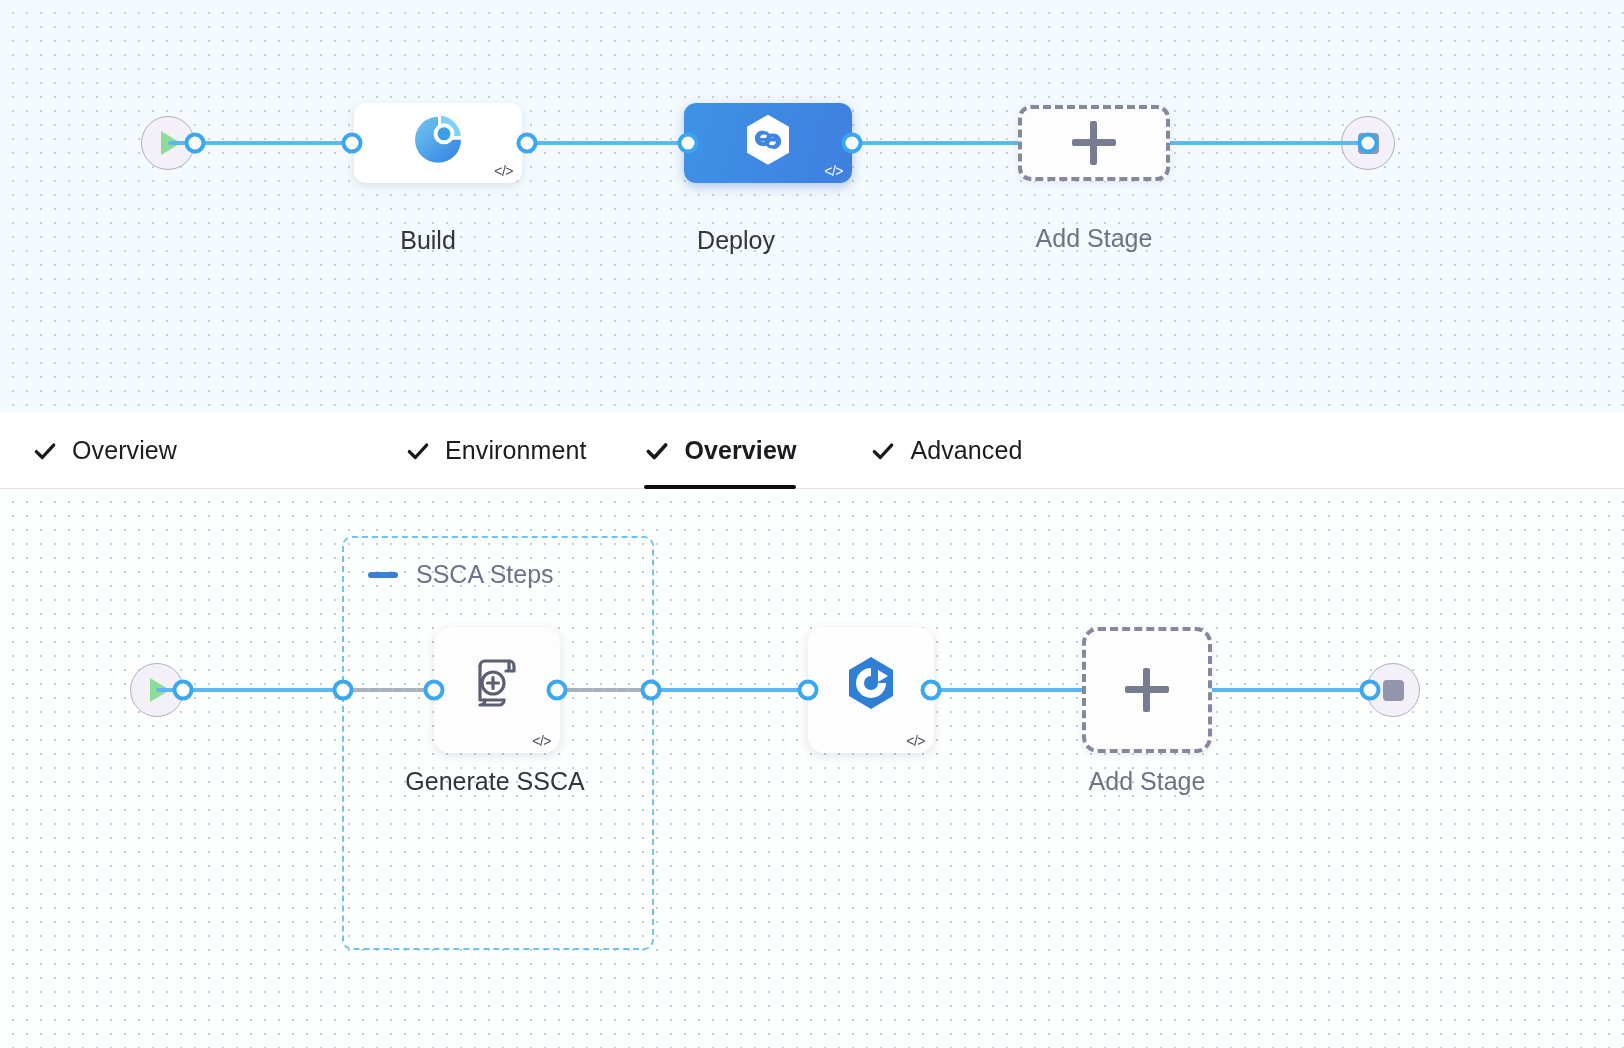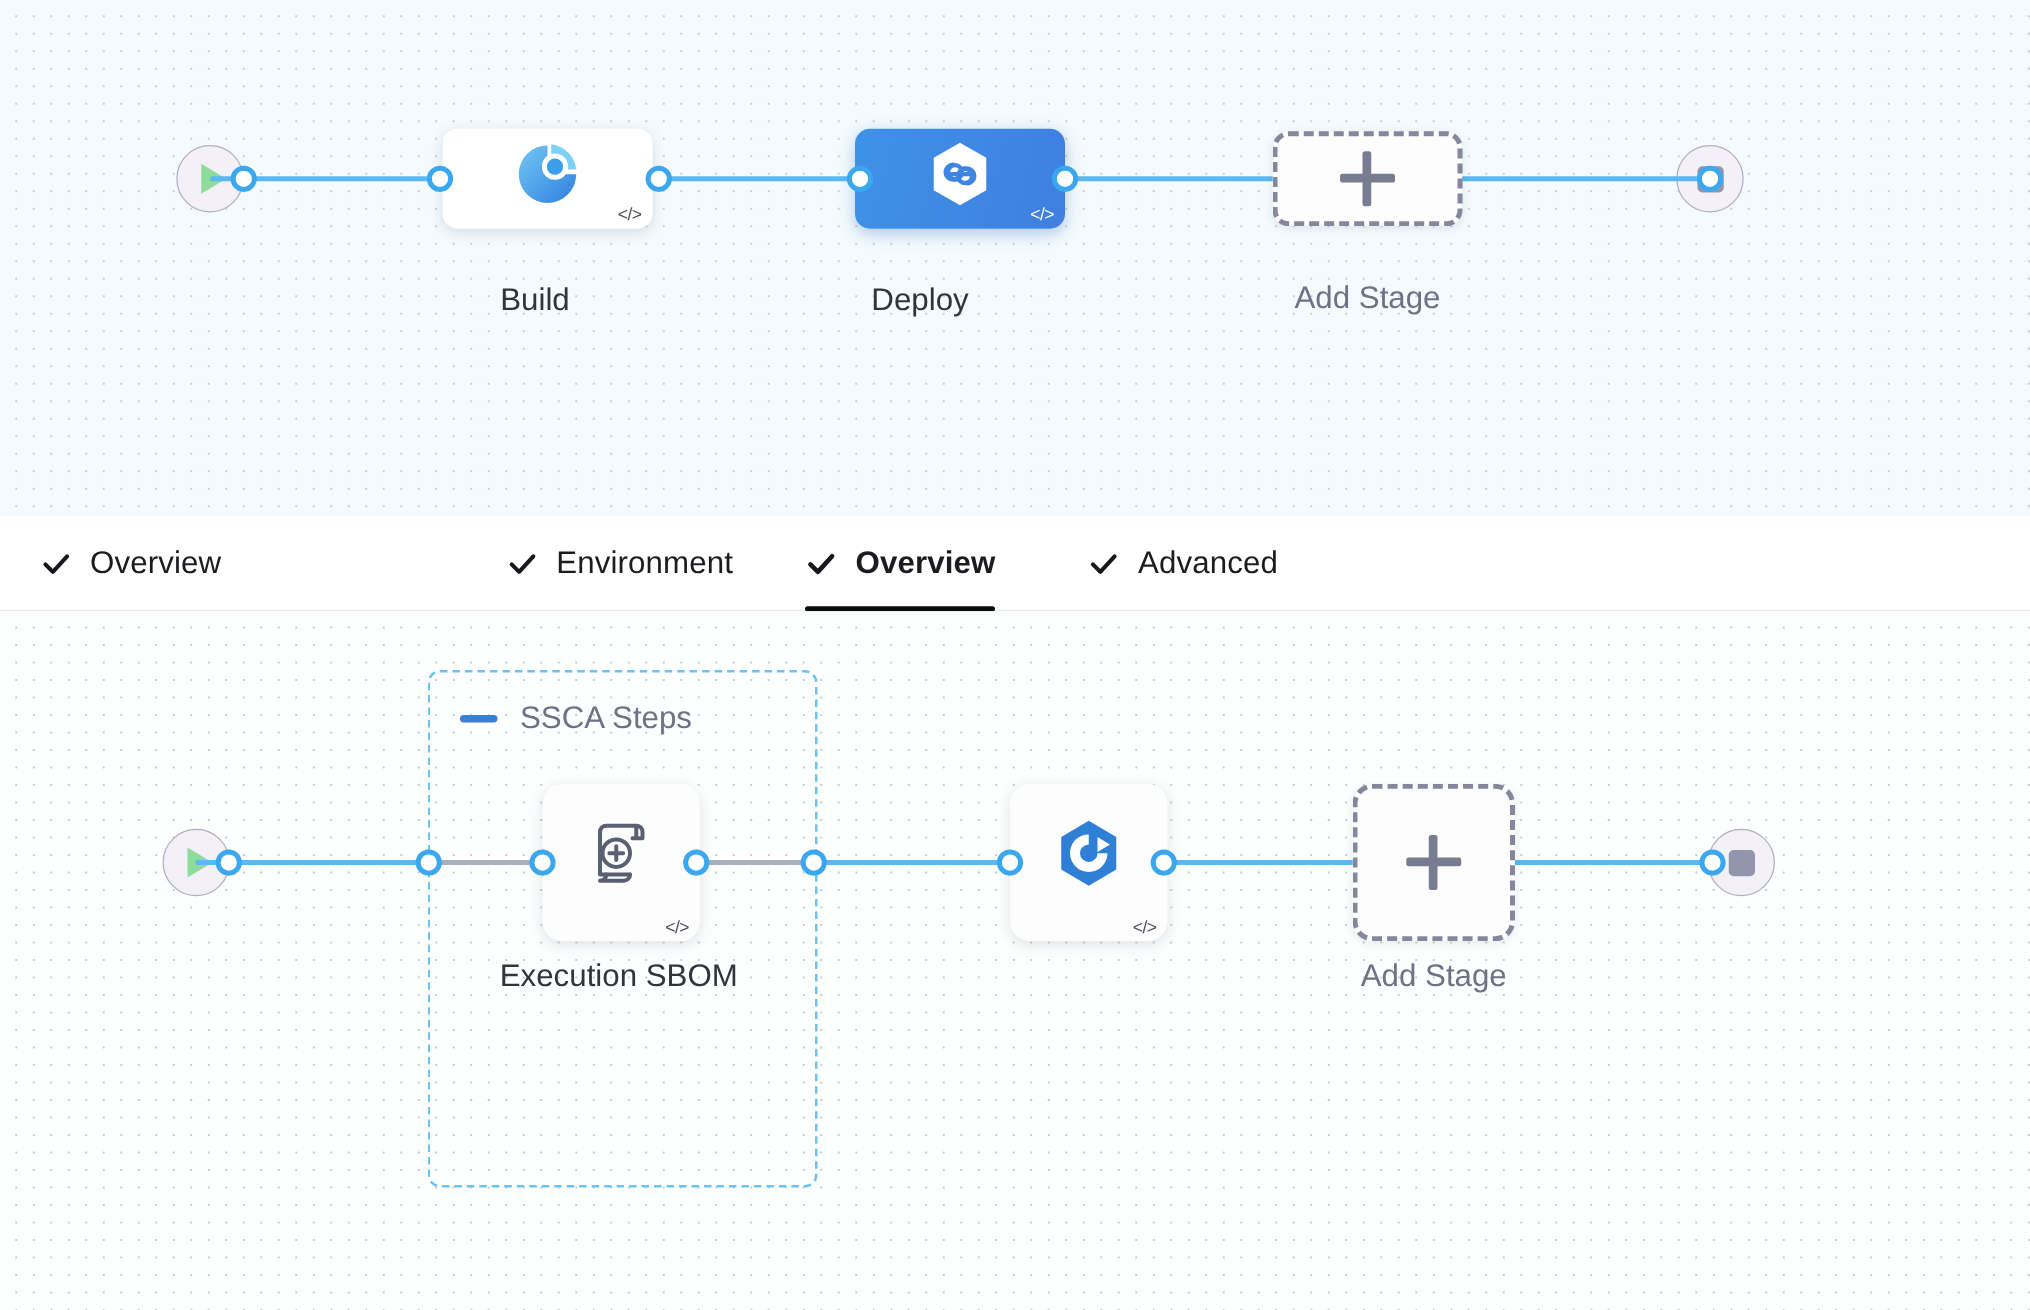--- a/index.html
+++ b/index.html
@@ -272,21 +272,21 @@
             <path d="M38 48 a5 5 0 0 1 -5 5 h-19 a5 5 0 0 0 5 -5"></path>
             <circle cx="27" cy="31" r="11"></circle>
             <path d="M27 25.5 v11 M21.5 31 h11"></path>
           </g>
         </svg>
       </div>
       <div class="code-mark">&lt;/&gt;</div>
     </div>
     <div class="port" style="left:434px; top:201px;"></div>
     <div class="port" style="left:557px; top:201px;"></div>
-    <div class="node-label" style="left:495px; top:272px;">Execution SBOM</div>
+    <div class="node-label" style="left:495px; top:272px;">Generate SSCA</div>
     <div class="port" style="left:651px; top:201px;"></div>
 
     <div class="step-card" style="left:808px; top:201px;">
       <div class="glyph">
         <svg width="62" height="62" viewBox="0 0 62 62">
           <path d="M31 5 L53 18 V44 L31 57 L9 44 V18 Z" fill="#2f7fd6"></path>
           <path d="M31 16 a15 15 0 1 0 15 15 h-8 a7 7 0 1 1 -7 -7 z" fill="#ffffff"></path>
           <path d="M38 18 l10 6 -10 6 z" fill="#ffffff"></path>
         </svg>
       </div>

